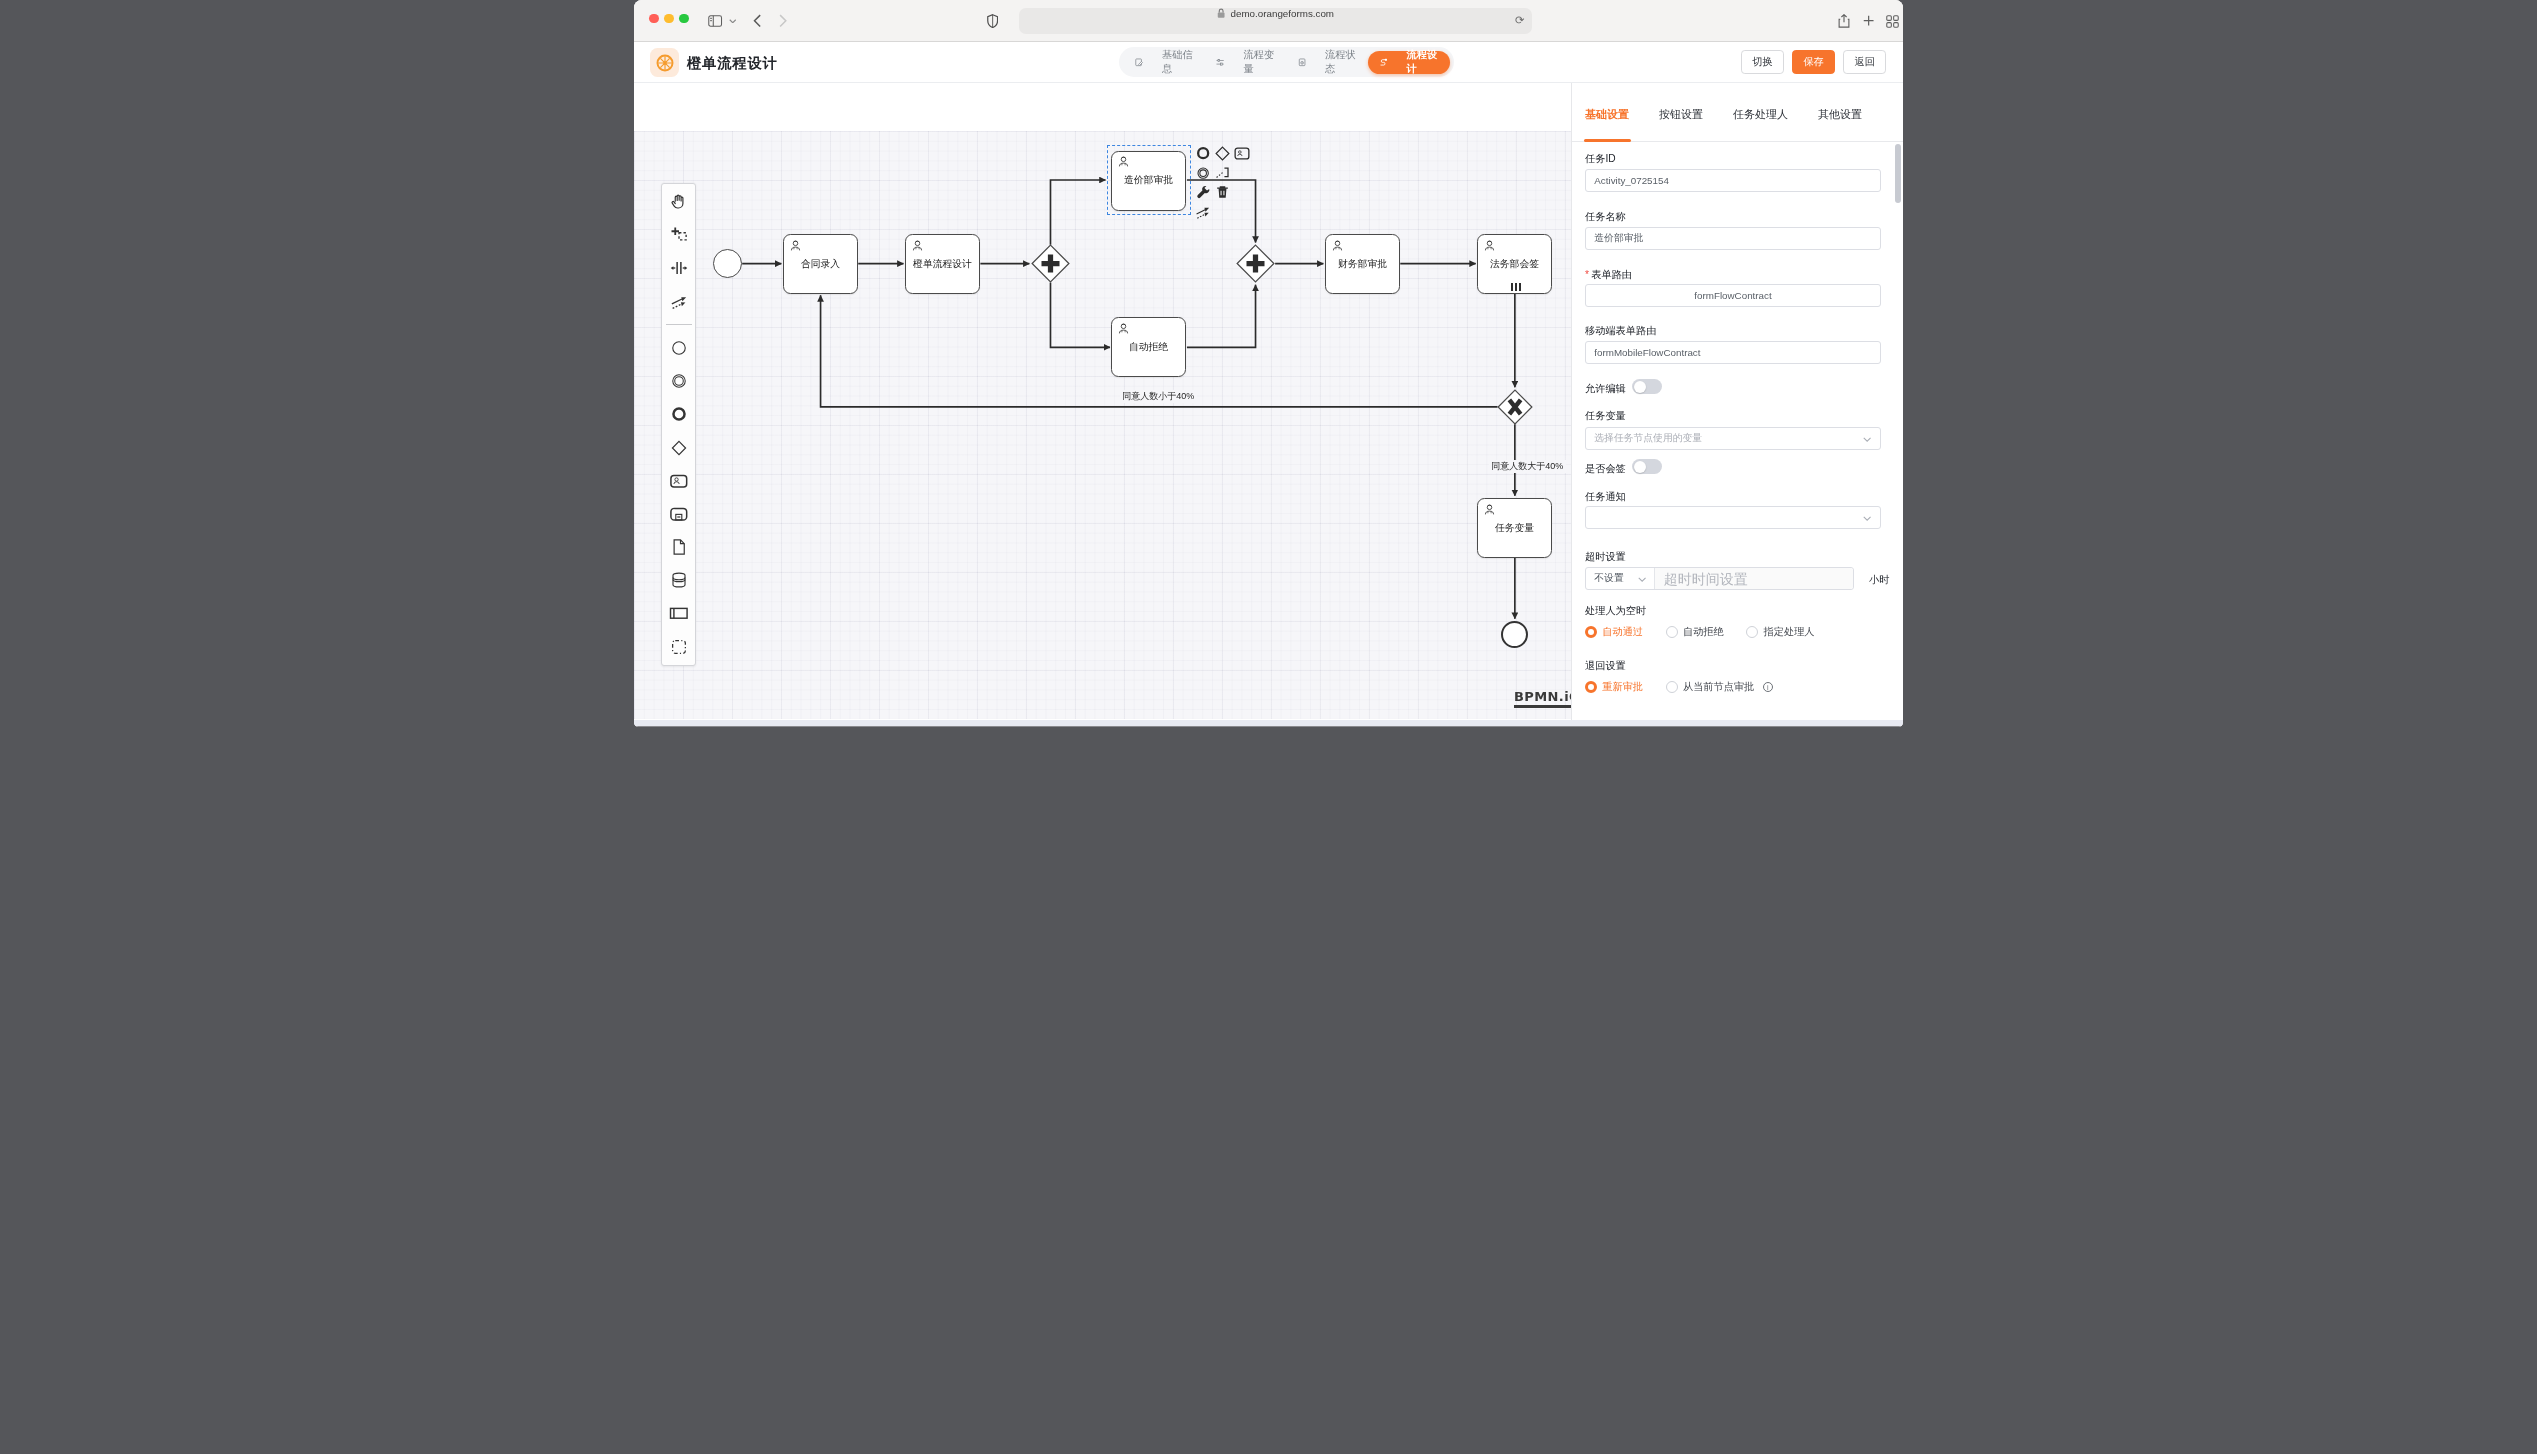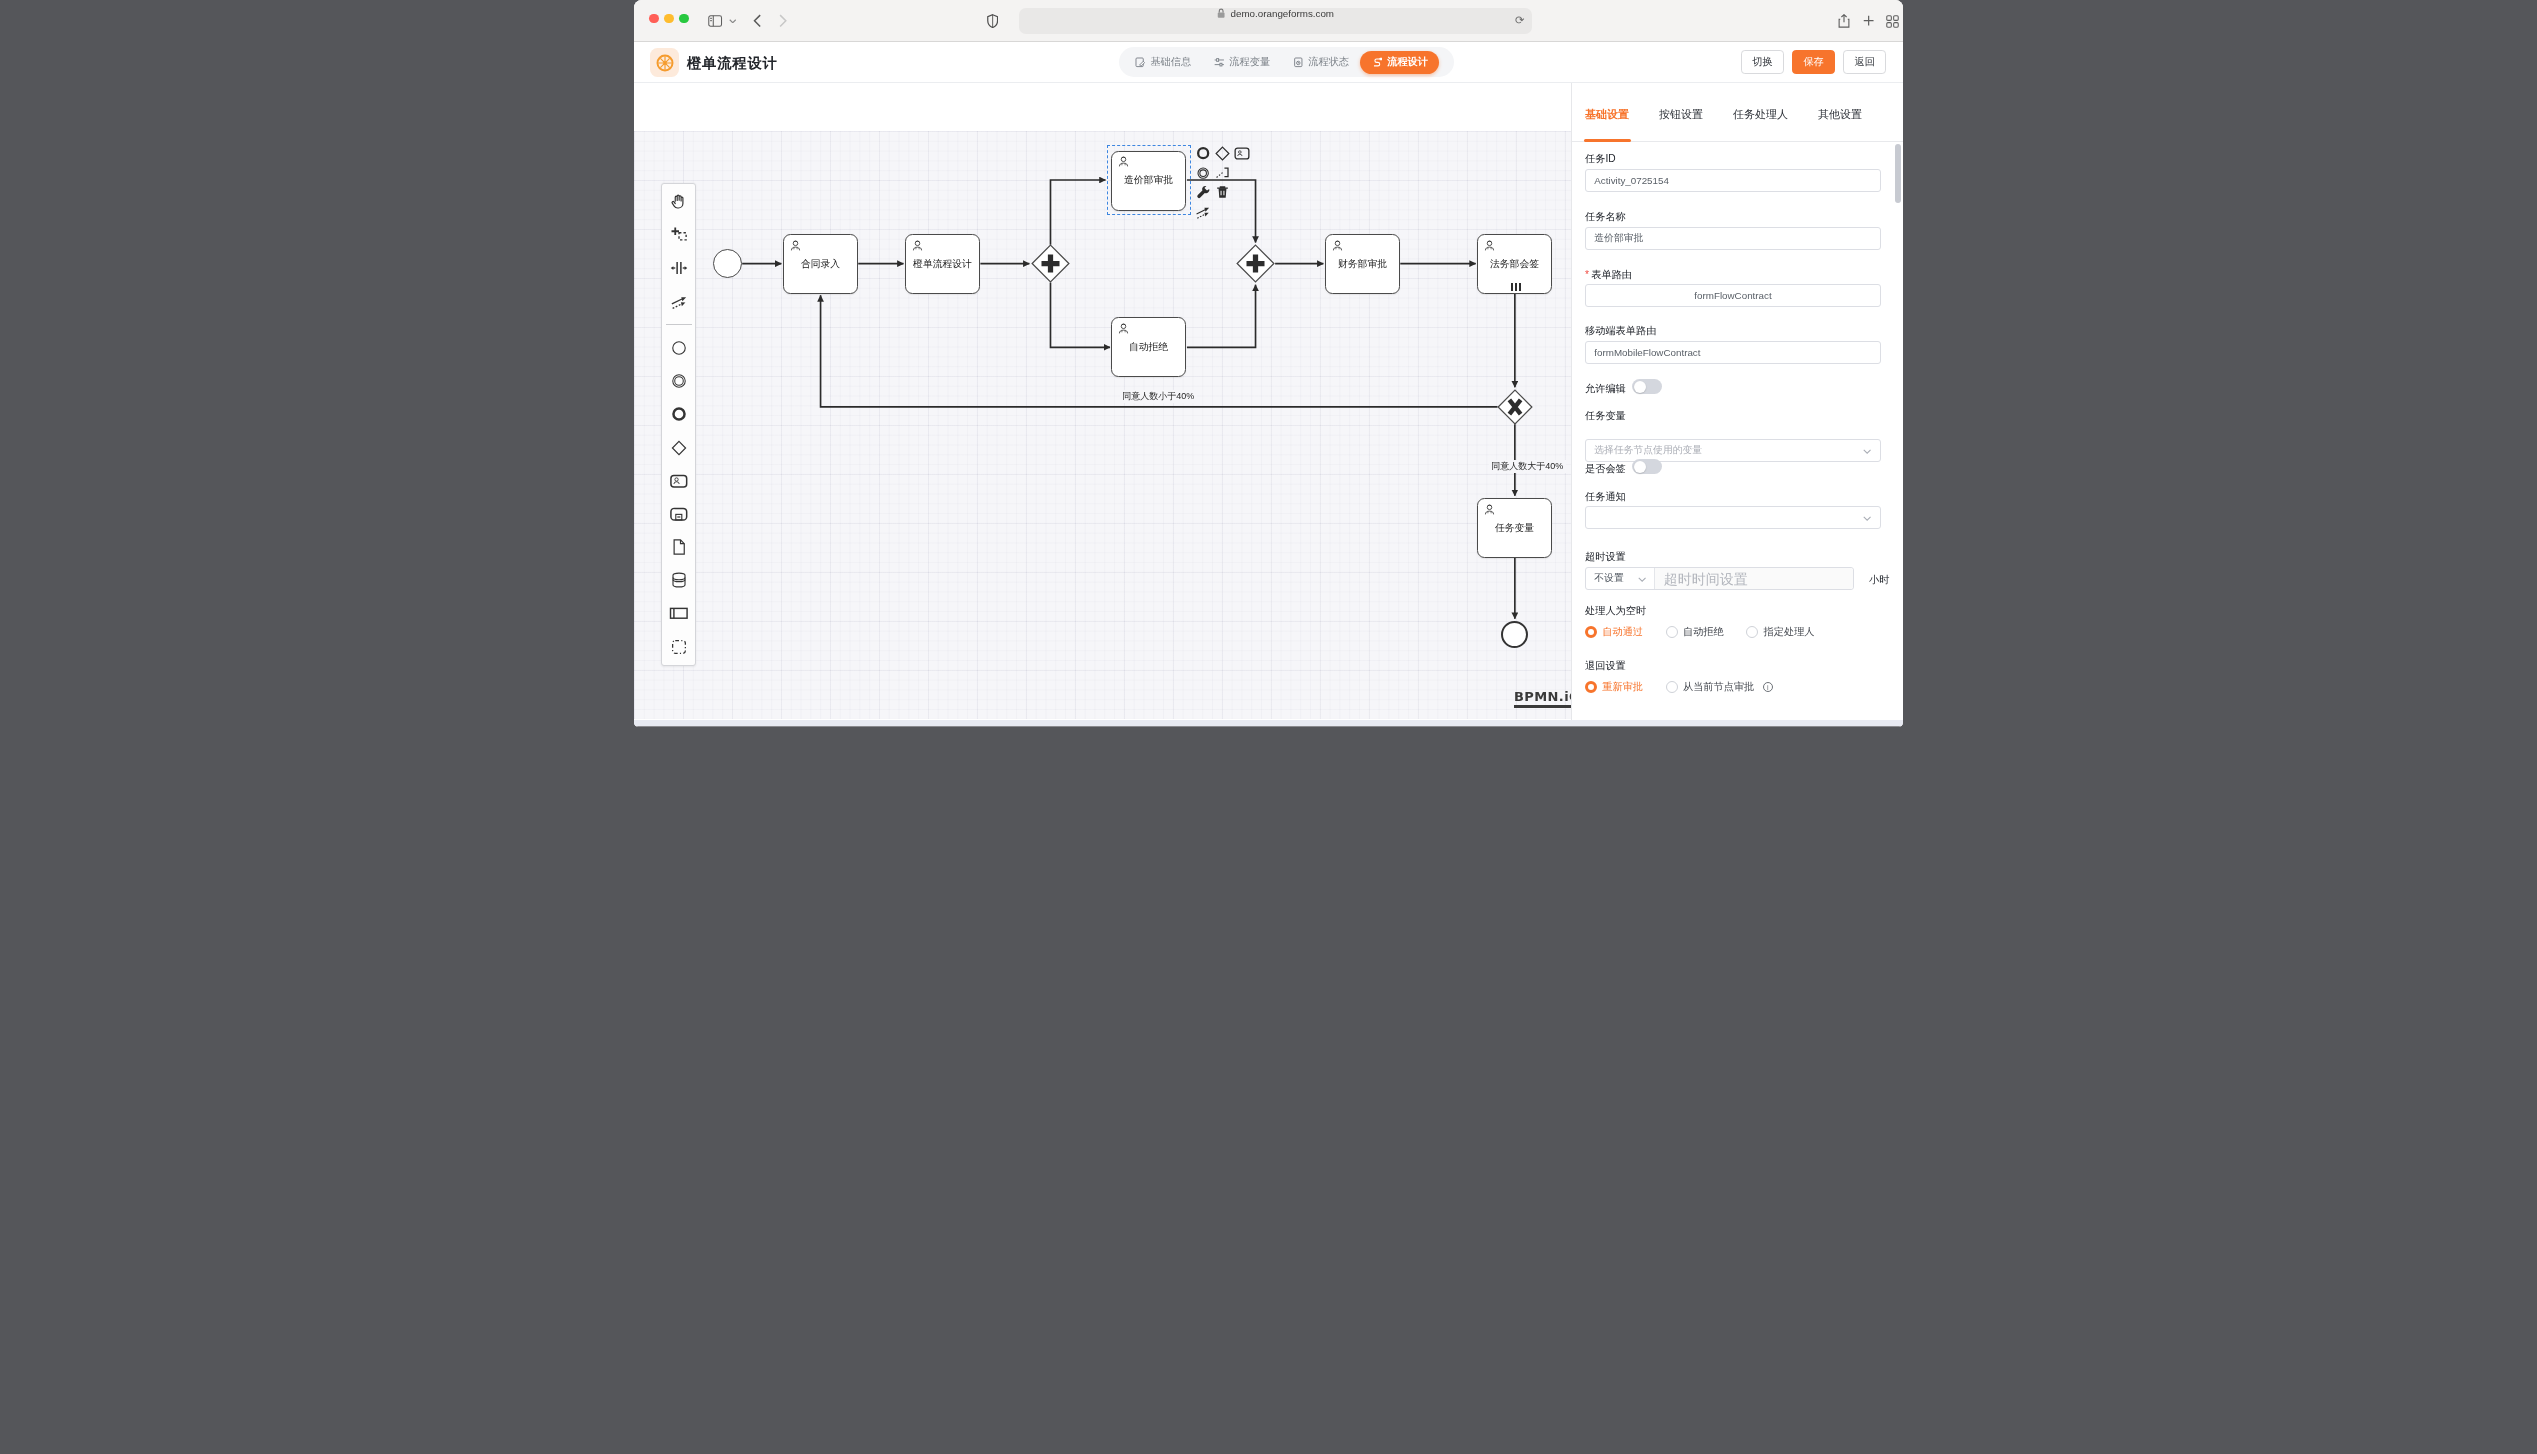--- a/index.html
+++ b/index.html
@@ -19,21 +19,21 @@
               border-radius:6.8px; display:flex; align-items:flex-start; justify-content:center; gap:5.3px; color:#3c3c3c; font-size:9.8px; }
   .url-reload { position:absolute; right:7.5px; top:6px; color:#6f6f6f; font-size:11.3px; }
 
   
   .app-header { position:absolute; left:0; top:42px; width:1269px; height:41px; background:#fff; border-bottom:0.8px solid #ebedf0;text-decoration:underline; }
   .logo-box { position:absolute; left:16px; top:6px; width:29px; height:29px; background:#fdeadb; border-radius:7.5px;
               display:flex; align-items:center; justify-content:center; }
   .app-title { position:absolute; left:53px; top:12px; font-size:14.3px; font-weight:bold; color:#23262b; letter-spacing:0.8px; }
   .nav-pill { position:absolute; left:485px; top:5.3px; width:335px; height:30px; background:#f4f5f7; border-radius:15px;
               display:flex; align-items:center; padding:0 4.5px; }
-  .nav-tab { display:flex; align-items:center; gap:5px; font-size:10.2px; color:#7a8087; padding:0 11.3px; height:30px; cursor:default; }
+  .nav-tab { display:flex; align-items:center; gap:19px; font-size:10.2px; color:#7a8087; padding:0 11.3px; height:30px; cursor:default; }
   .nav-tab.active { background:#f7742c; color:#fff; border-radius:13.6px; height:23.4px; font-weight:bold; box-shadow:0 1.5px 3.8px rgba(247,116,44,.4); }
   .hdr-actions { position:absolute; right:16.6px; top:8.3px; display:flex; gap:7.5px; }
   .hdr-btn { min-width:42px; height:24px; padding:0 10.6px; background:#fff; border:0.8px solid #d9dadd; border-radius:3.8px;
              font-size:10.2px; color:#33373d; display:flex; align-items:center; justify-content:center; }
   .hdr-btn.primary { background:#f7742c; border-color:#f7742c; color:#fff; }
 
   
   .left-strip { position:absolute; left:0; top:83px; width:937px; height:48px; background:#fff; }
   .tb-orange { position:absolute; left:10.6px; top:105px; height:23.4px; display:flex; background:#f7742c; border-radius:3px; overflow:hidden; }
   .tb-orange .ob { display:flex; align-items:center; gap:5.3px; color:#fff; font-size:9.8px; padding:0 13.6px; border-right:0.8px solid rgba(255,255,255,.45); }
@@ -632,21 +632,21 @@
 
     <div class="f-label" style="top:241px">移动端表单路由</div>
     <input class="f-input" style="top: 258px;" value="formMobileFlowContract">
 
     <div class="f-label" style="top:299px">允许编辑</div>
     <div class="toggle" style="left:60px;top:296px">
         <i></i>
       </div>
 
     <div class="f-label" style="top:326px">任务变量</div>
-    <div class="f-select" style="top:356px">
+    <div class="f-select" style="top:344px">
       <span>选择任务节点使用的变量</span>
       <span class="chev"><svg width="8.3" height="5.3" viewBox="0 0 11 7" fill="none" stroke="#a9adb5" stroke-width="1.4">
             <path d="M1 1 L5.5 5.5 L10 1"></path>
           </svg></span>
     </div>
 
     <div class="f-label" style="top:379px">是否会签</div>
     <div class="toggle" style="left:60px;top:376px">
         <i></i>
       </div>

